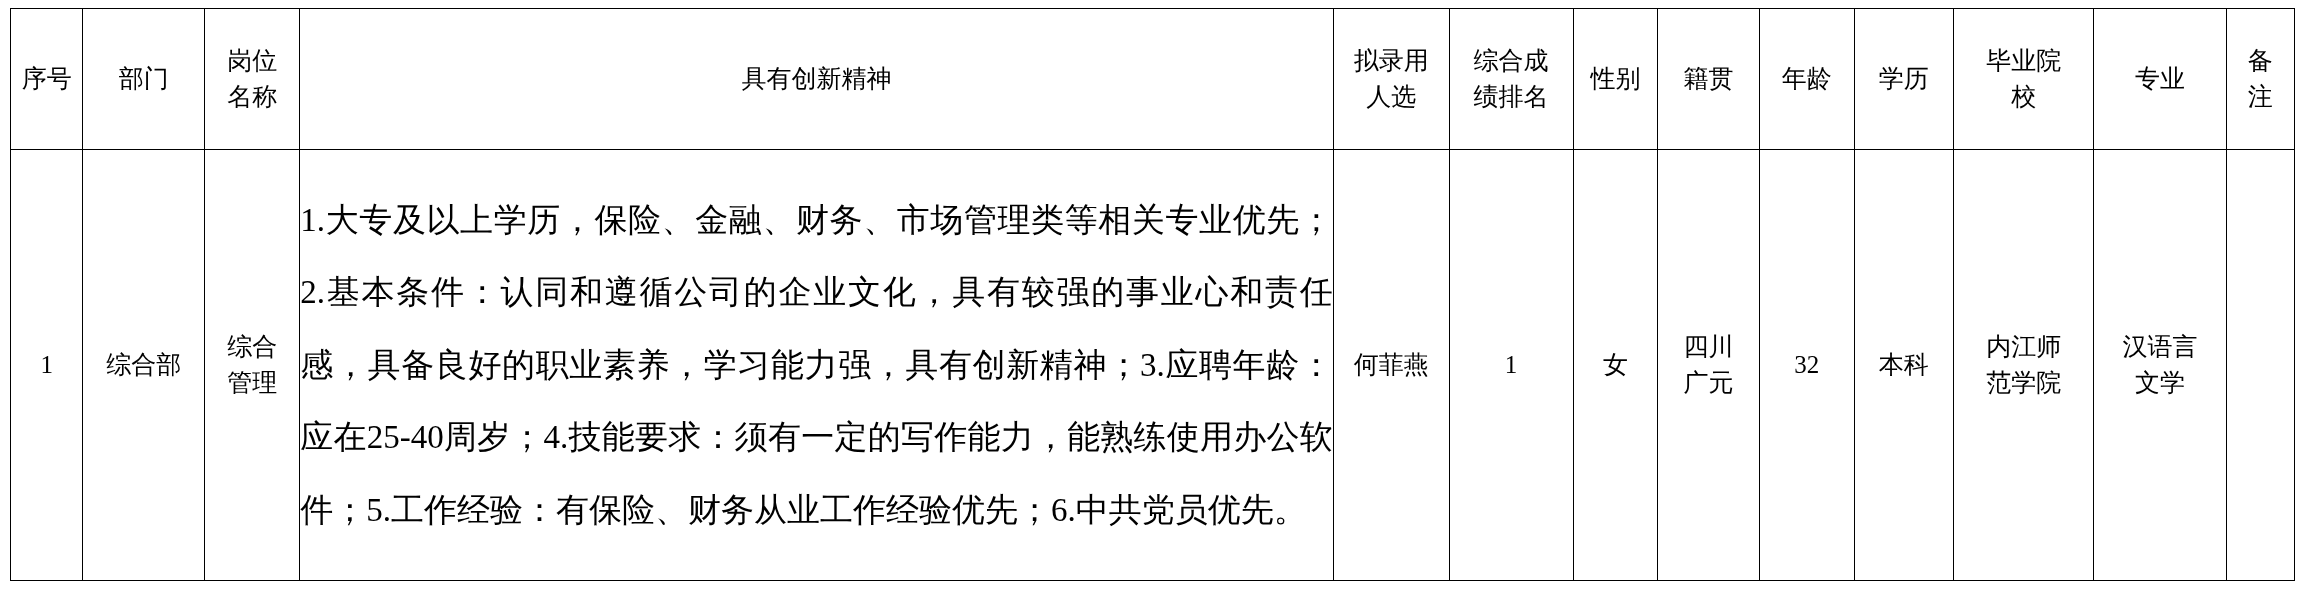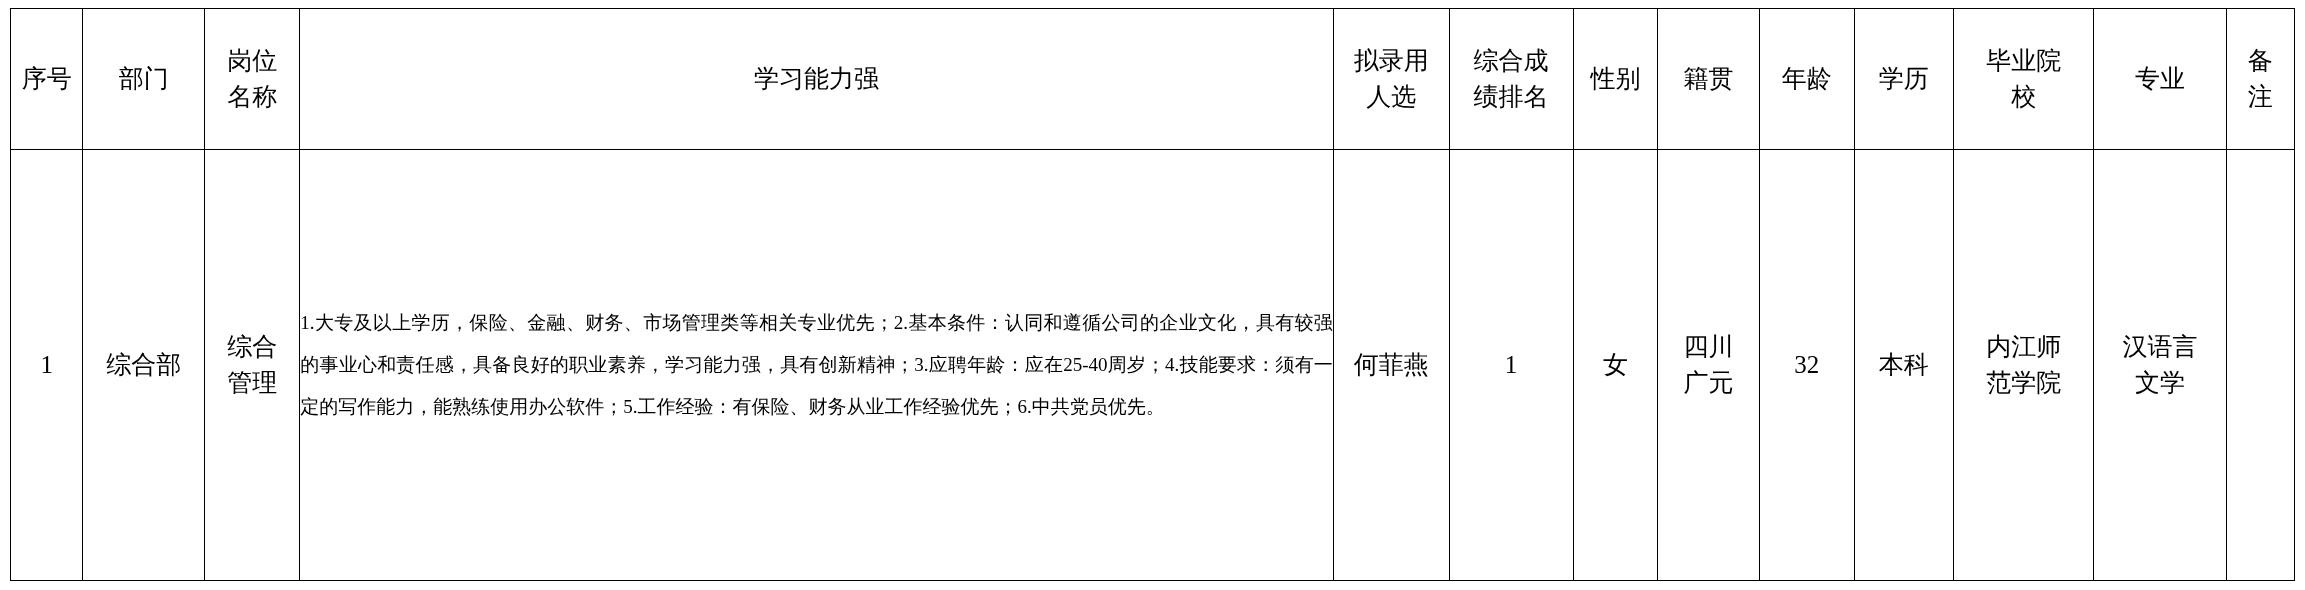--- a/index.html
+++ b/index.html
@@ -52,21 +52,21 @@
   }
   .req-cell {
     text-align: left;
     vertical-align: middle;
     padding: 10px 20px 10px 22px;
   }
   .req-text {
     line-height: 2.2;
     text-align: justify;
     text-justify: inter-ideograph;
-    font-size: 19px;
+    font-size: 33px;
   }
   .narrow-wrap {
     padding: 0 8px;
     word-break: break-all;
   }
   
   col.c-seq       { width: 70px; }
   col.c-dept      { width: 118px; }
   col.c-post      { width: 92px; }
   col.c-req       { width: 1000px; }
@@ -105,21 +105,21 @@
         <td>
             <div class="hdr-inner">序号</div>
           </td>
         <td>
             <div class="hdr-inner">部门</div>
           </td>
         <td>
             <div class="hdr-inner">岗位<br>名称</div>
           </td>
         <td>
-            <div class="hdr-inner">学习能力强</div>
+            <div class="hdr-inner">具有创新精神</div>
           </td>
         <td>
             <div class="hdr-inner">拟录用<br>人选</div>
           </td>
         <td>
             <div class="hdr-inner">综合成<br>绩排名</div>
           </td>
         <td>
             <div class="hdr-inner">性别</div>
           </td>

